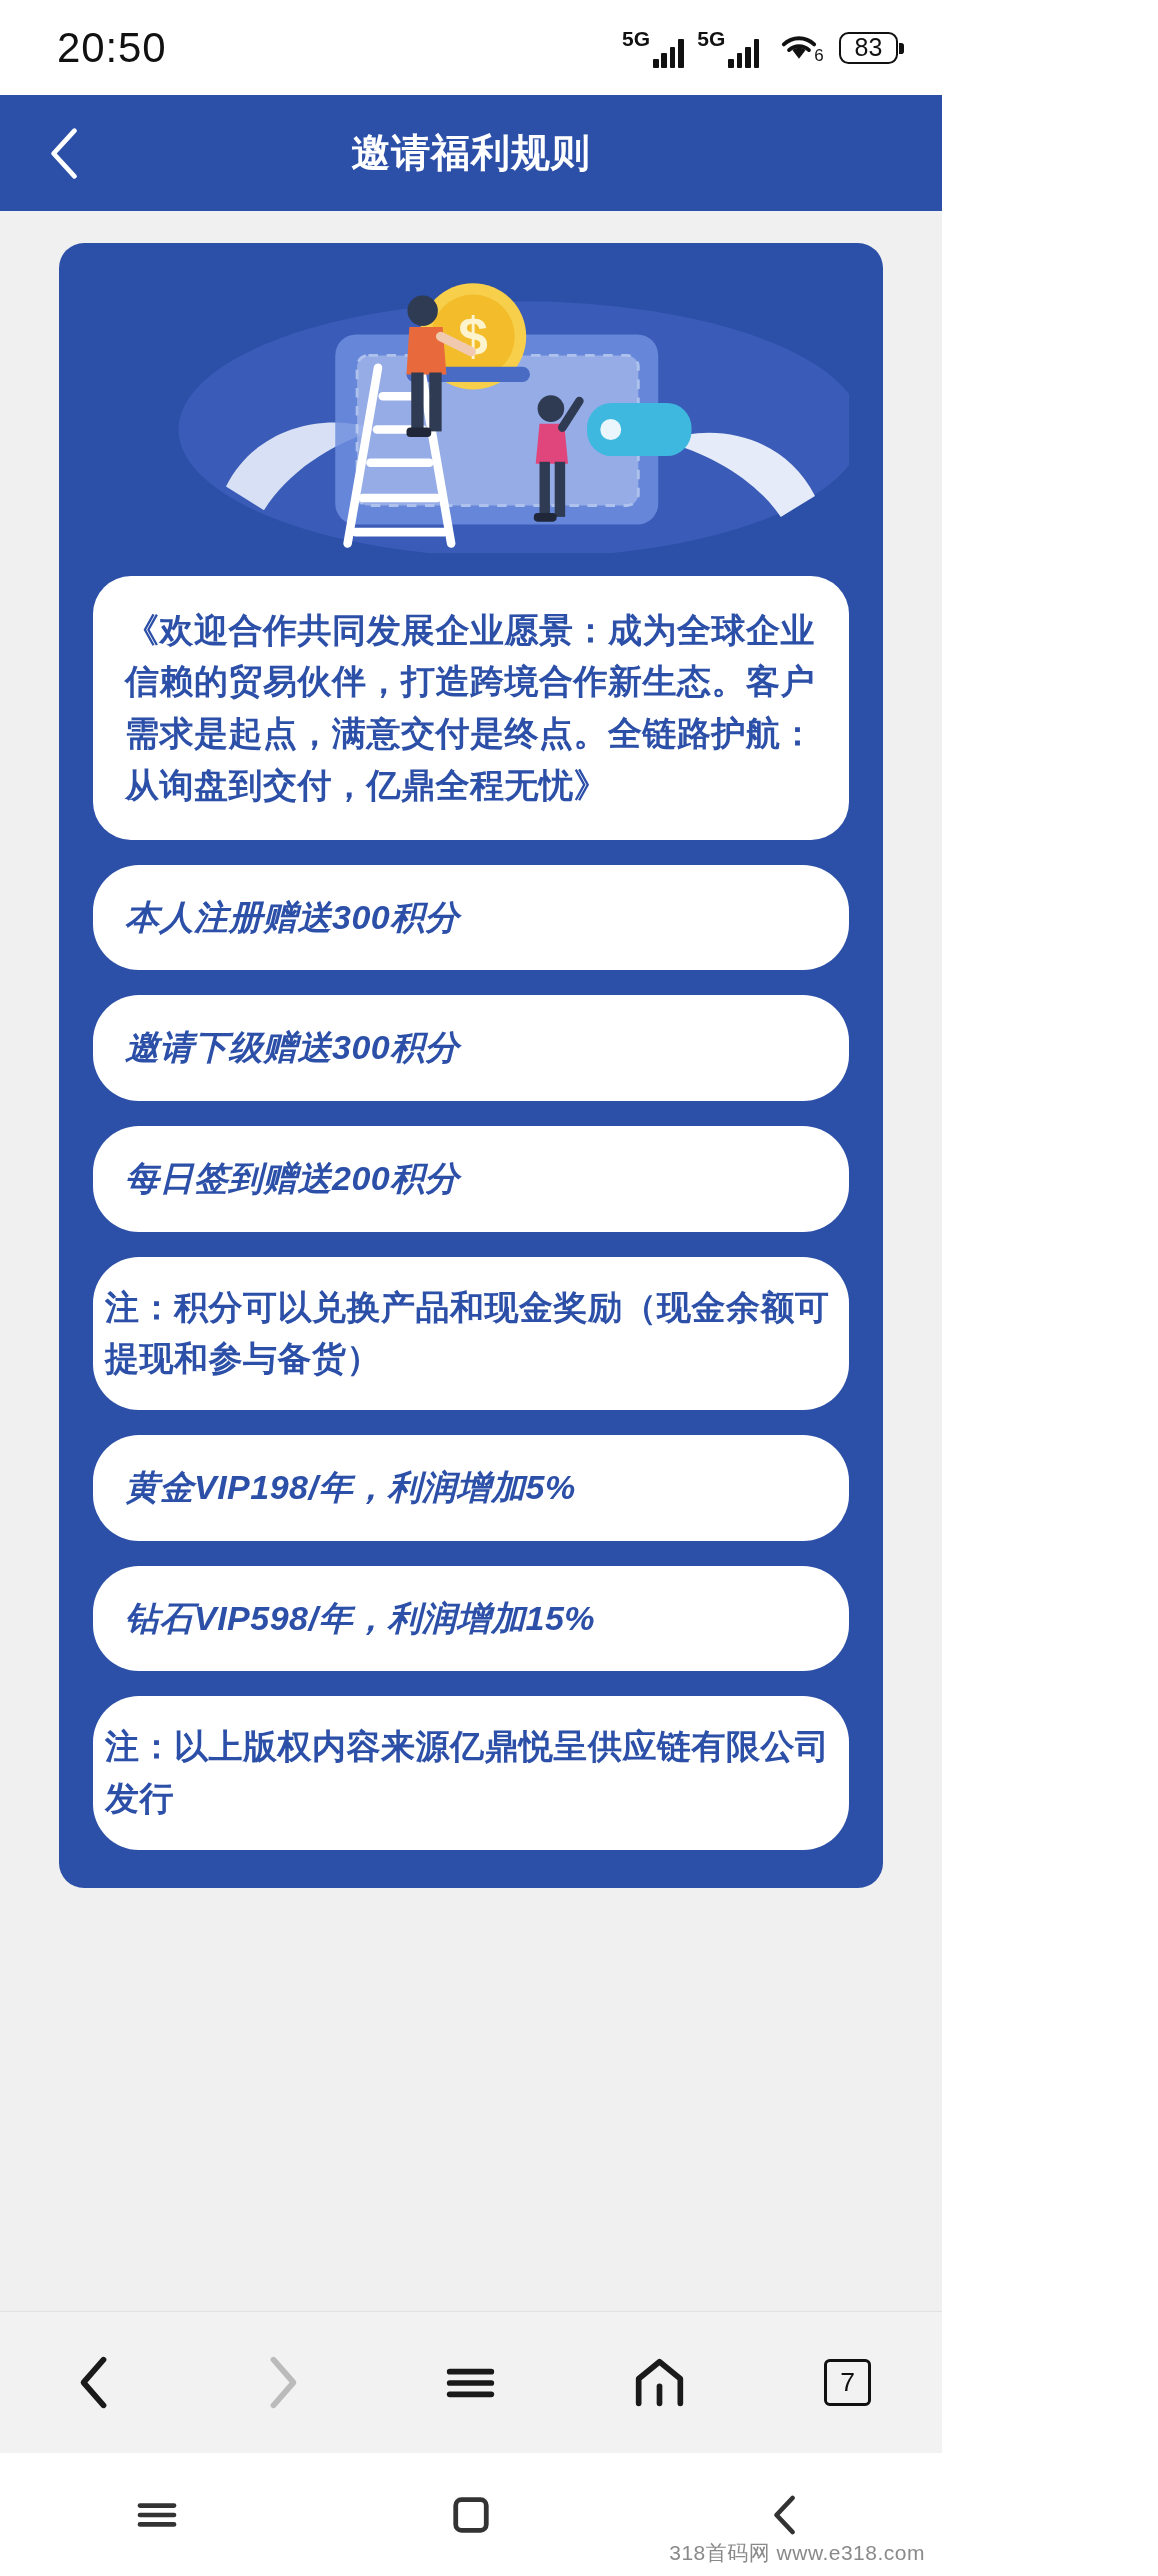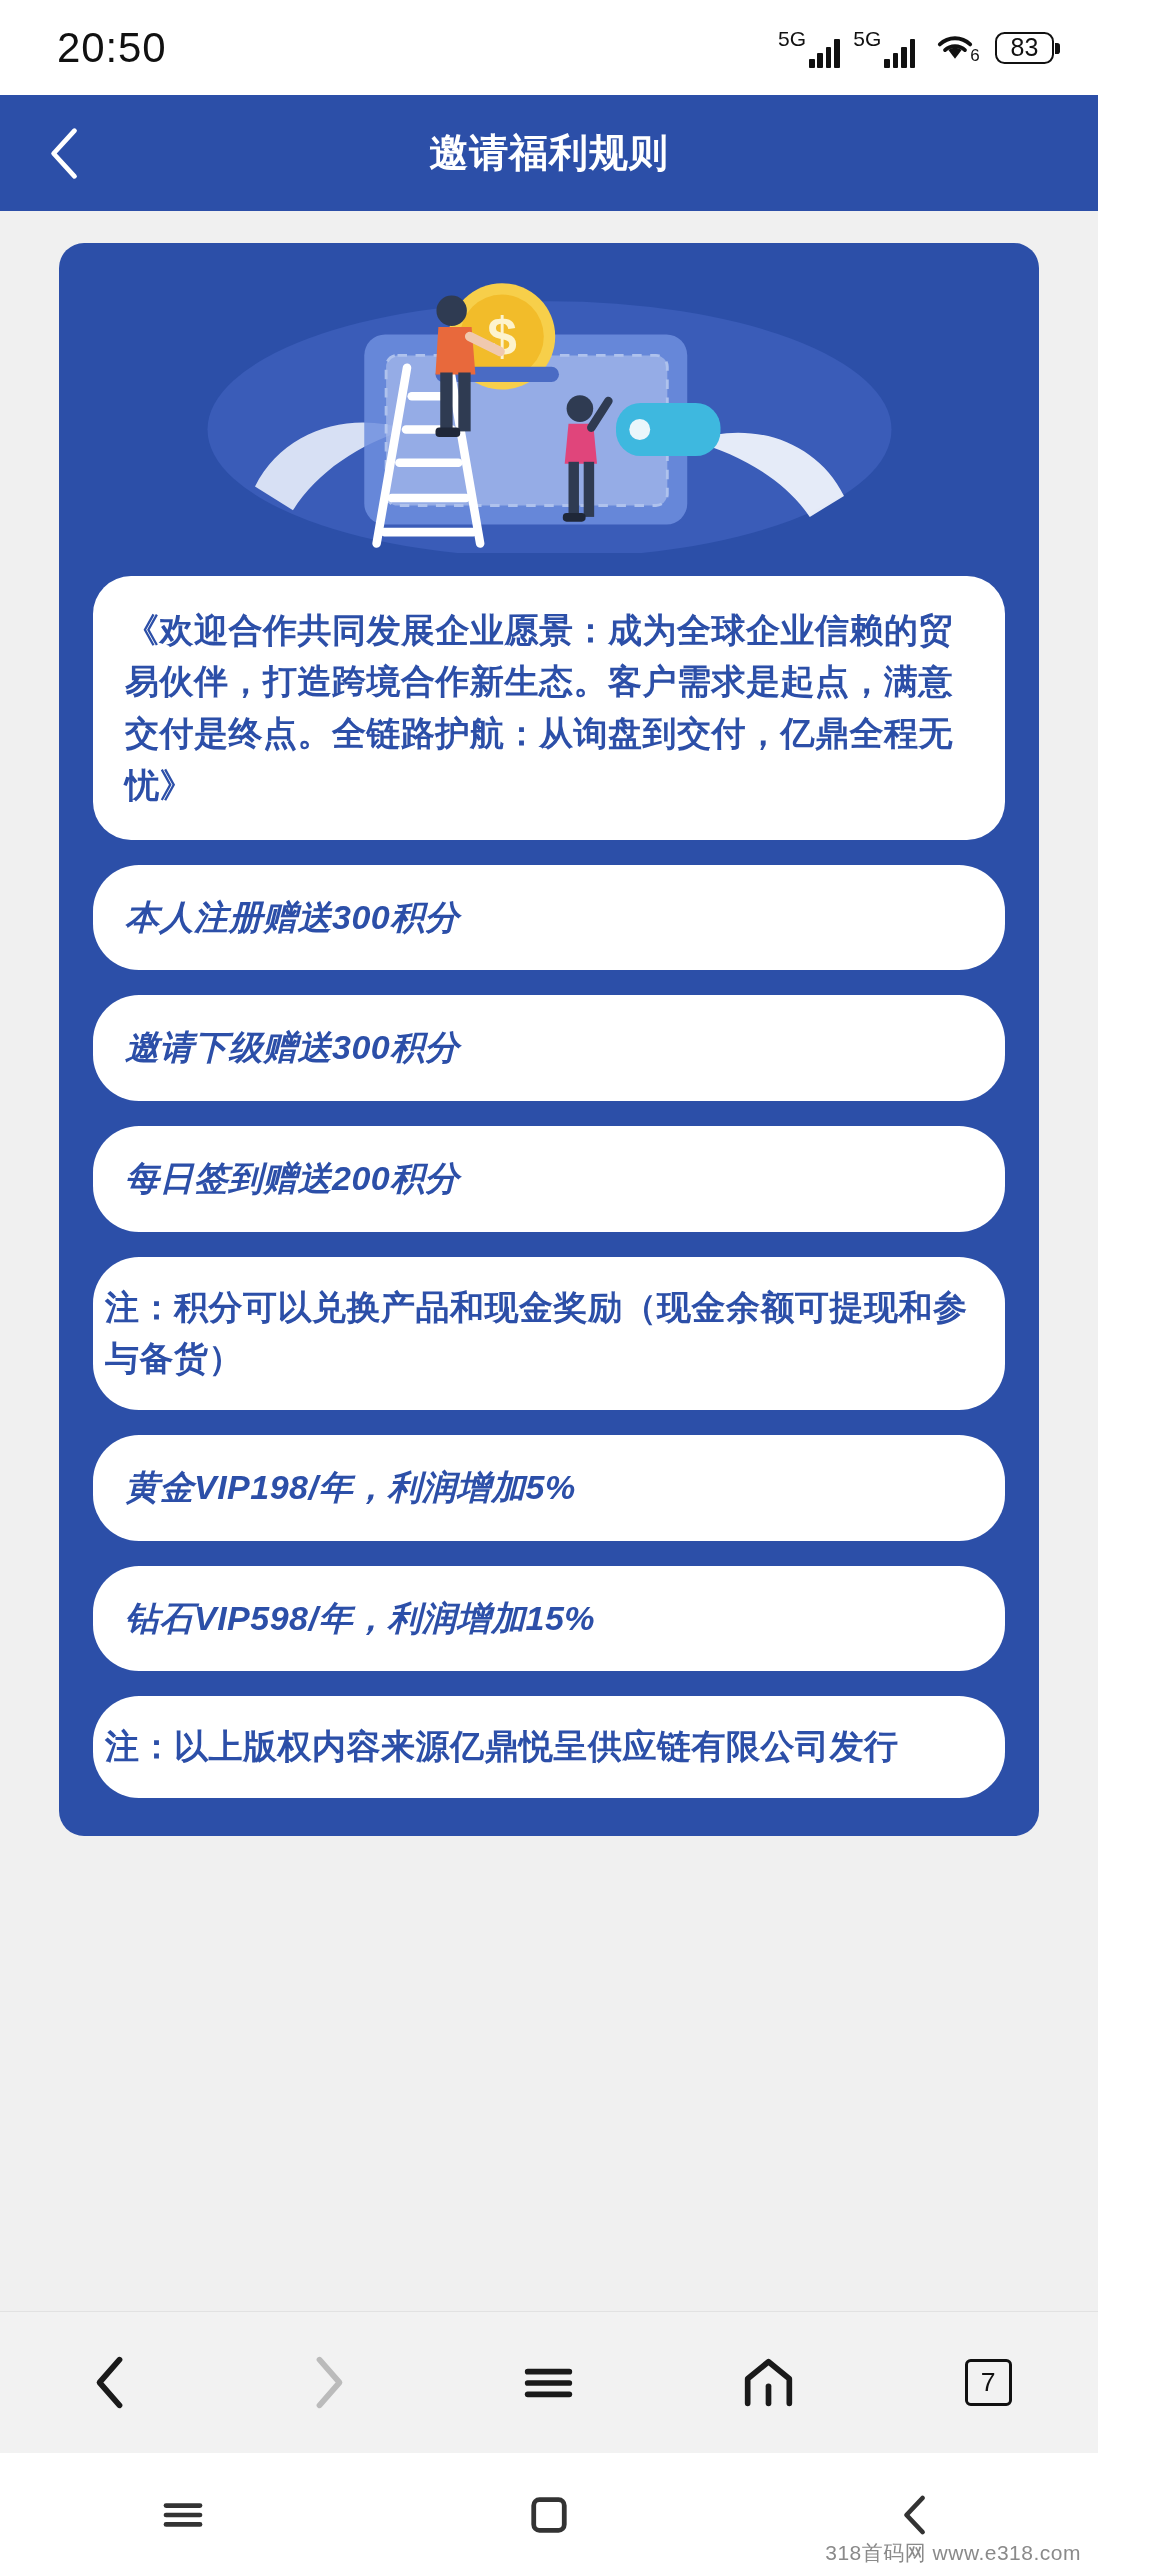--- a/index.html
+++ b/index.html
@@ -5,21 +5,21 @@
   * { box-sizing: border-box; margin: 0; padding: 0; }
   html, body {
     width: 1159px;
     height: 2576px;
     background: #ffffff;
     font-family: "Liberation Sans", sans-serif;
     overflow: hidden;
   }
   .phone {
     position: relative;
-    width: 1098px;
+    width: 942px;
     height: 2576px;
     background: #14532d;
     display: flex;
     flex-direction: column;
   }
 
   
   .statusbar {
     height: 95px;
     background: #ffffff;
@@ -34,21 +34,21 @@
     color: #111;
     letter-spacing: 0.9px;
     font-family: "Liberation Sans", sans-serif;
   }
   .status-right {
     display: flex;
     align-items: center;
     gap: 13.3px;
   }
   .net-group { display: flex; align-items: flex-end; gap: 2.8px; }
-  .net-label { font-size: 21px; color: #111; line-height: 1; margin-bottom: 19px; }
+  .net-label { font-size: 21px; color: #111; line-height: 1; margin-bottom: 19px; font-weight: bold; }
   .bars { display: flex; align-items: flex-end; gap: 2.8px; height: 28.5px; }
   .bars i { display: block; width: 5.7px; background: #111; border-radius: 0.9px; }
   .bars i:nth-child(1) { height: 8.5px; }
   .bars i:nth-child(2) { height: 14.2px; }
   .bars i:nth-child(3) { height: 21px; }
   .bars i:nth-child(4) { height: 28.5px; }
   .wifi { position: relative; width: 38px; height: 28.5px; margin-left: 7.6px; }
   .wifi svg { display: block; }
   .wifi-sub { position: absolute; right: -5.7px; bottom: -3.8px; font-size: 17px; color: #111; }
   .battery {

